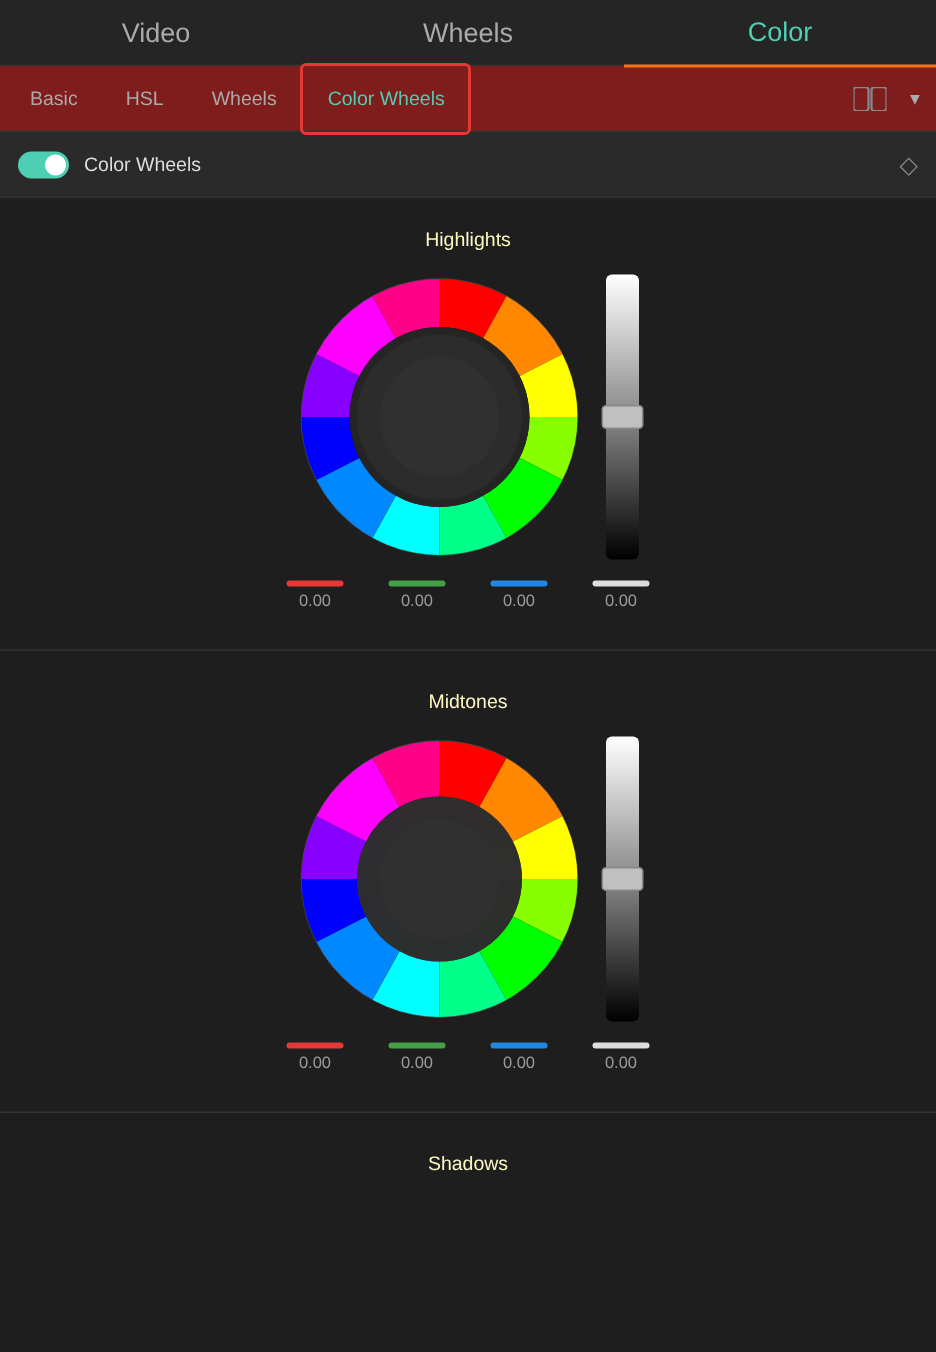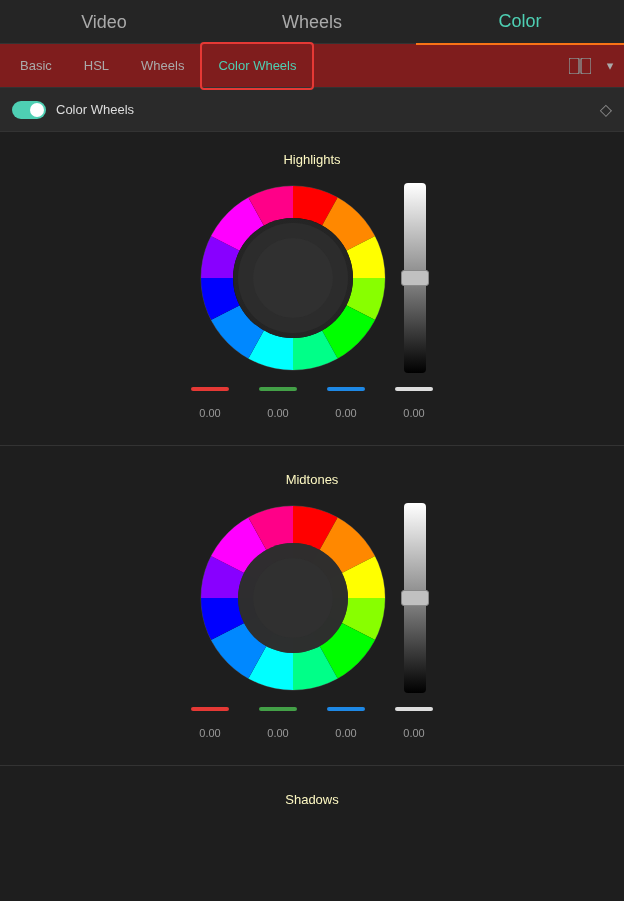--- a/index.html
+++ b/index.html
@@ -182,21 +182,21 @@
       display: flex;
       justify-content: center;
       gap: 30px;
       margin-top: 14px;
       padding-bottom: 10px;
     }
     .channel-item {
       display: flex;
       flex-direction: column;
       align-items: center;
-      gap: 16px;
+      gap: 4px;
     }
     .channel-line {
       width: 38px;
       height: 4px;
       border-radius: 2px;
     }
     .channel-line.red { background: #e53935; }
     .channel-line.green { background: #43a047; }
     .channel-line.blue { background: #1e88e5; }
     .channel-line.white { background: #dddddd; }

